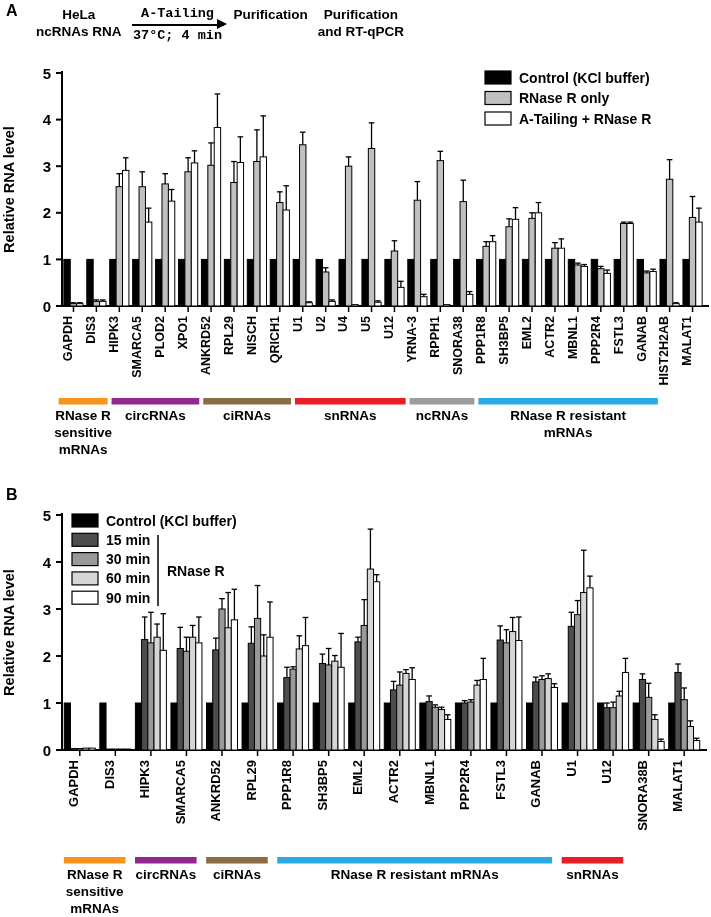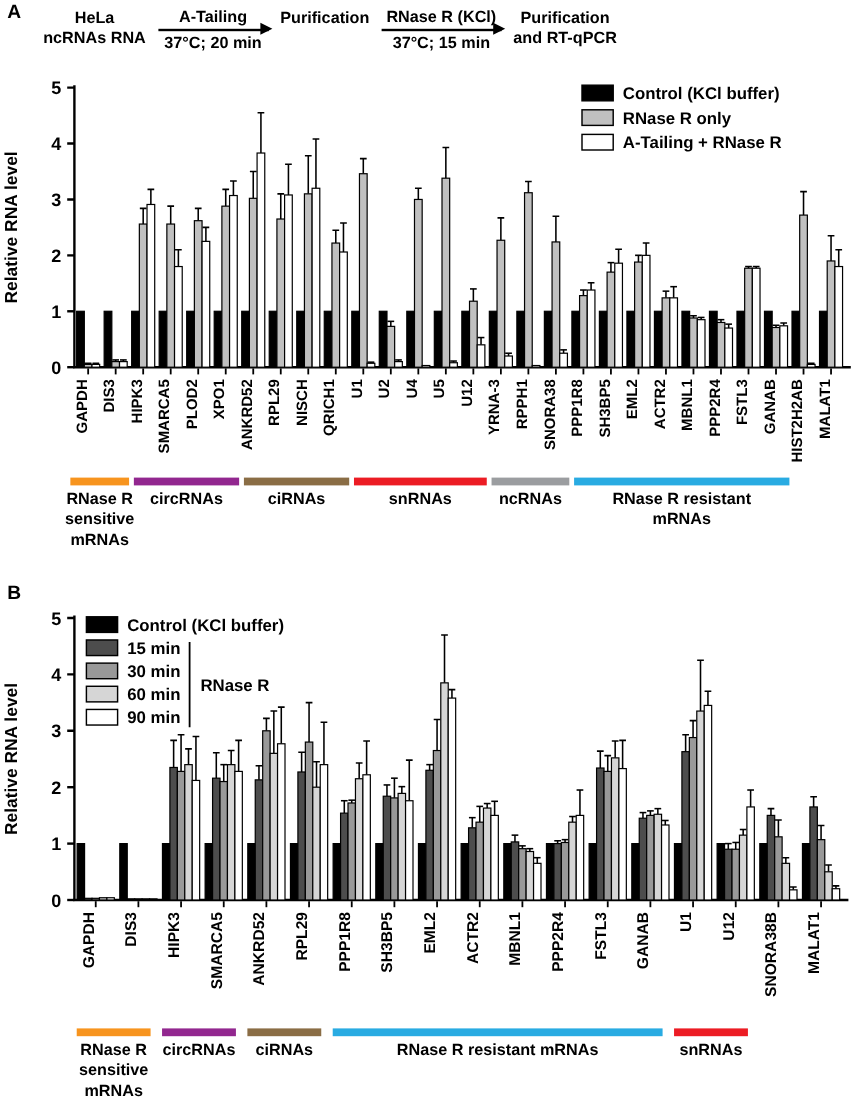--- a/index.html
+++ b/index.html
@@ -3,21 +3,21 @@
 <meta charset="utf-8">
 <style>
   html,body{margin:0;padding:0;background:#fff;}
   body{width:711px;height:917px;position:relative;overflow:hidden;
        font-family:"Liberation Sans",sans-serif;-webkit-font-smoothing:antialiased;}
   .figure{position:absolute;inset:0;}
   .panel-label{position:absolute;left:6px;font-size:16px;font-weight:bold;color:#000;}
   .workflow{position:absolute;left:36px;top:6px;display:flex;align-items:flex-start;gap:10px;
             font-weight:bold;font-size:13.5px;color:#000;}
   .wf-text{text-align:center;line-height:17px;white-space:nowrap;}
-  .wf-arrow{display:flex;flex-direction:column;align-items:center;width:92px;}
+  .wf-arrow{display:flex;flex-direction:column;align-items:center;width:92px;font-family:Liberation Mono, monospace;}
   .wf-arrow .wf-top,.wf-arrow .wf-bot{white-space:nowrap;line-height:16px;}
   .wf-line{width:100%;height:0;border-top:2.4px solid #000;position:relative;margin:2px 0;}
   .wf-line::after{content:"";position:absolute;right:-3px;top:-7px;width:0;height:0;
     border-left:10px solid #000;border-top:5.5px solid transparent;border-bottom:5.5px solid transparent;}
   svg{position:absolute;left:0;}
   svg text{font-family:"Liberation Sans",sans-serif;fill:#000;}
 </style>
 </head>
 <body>
 
@@ -26,29 +26,24 @@
   <div class="panel-label" style="top:2px;">A</div>
 
   <div class="workflow">
     <div class="wf-text">
       <div>HeLa</div>
       <div>ncRNAs RNA</div>
     </div>
     <div class="wf-arrow">
       <div class="wf-top">A-Tailing</div>
       <div class="wf-line"></div>
-      <div class="wf-bot">37°C; 20 min</div>
+      <div class="wf-bot">37°C; 4 min</div>
     </div>
     <div class="wf-text">
       <div>Purification</div>
-    </div>
-    <div class="wf-arrow" style="width:100px;">
-      <div class="wf-top">RNase R (KCl)</div>
-      <div class="wf-line"></div>
-      <div class="wf-bot">37°C; 15 min</div>
     </div>
     <div class="wf-text">
       <div>Purification</div>
       <div>and RT-qPCR</div>
     </div>
   </div>
 
   <svg id="chartA" width="711" height="442" style="top:58px;">
       <line x1="62" y1="13" x2="62" y2="248" stroke="#000" stroke-width="2"></line>
       <line x1="61" y1="248" x2="709" y2="248" stroke="#000" stroke-width="2"></line>

